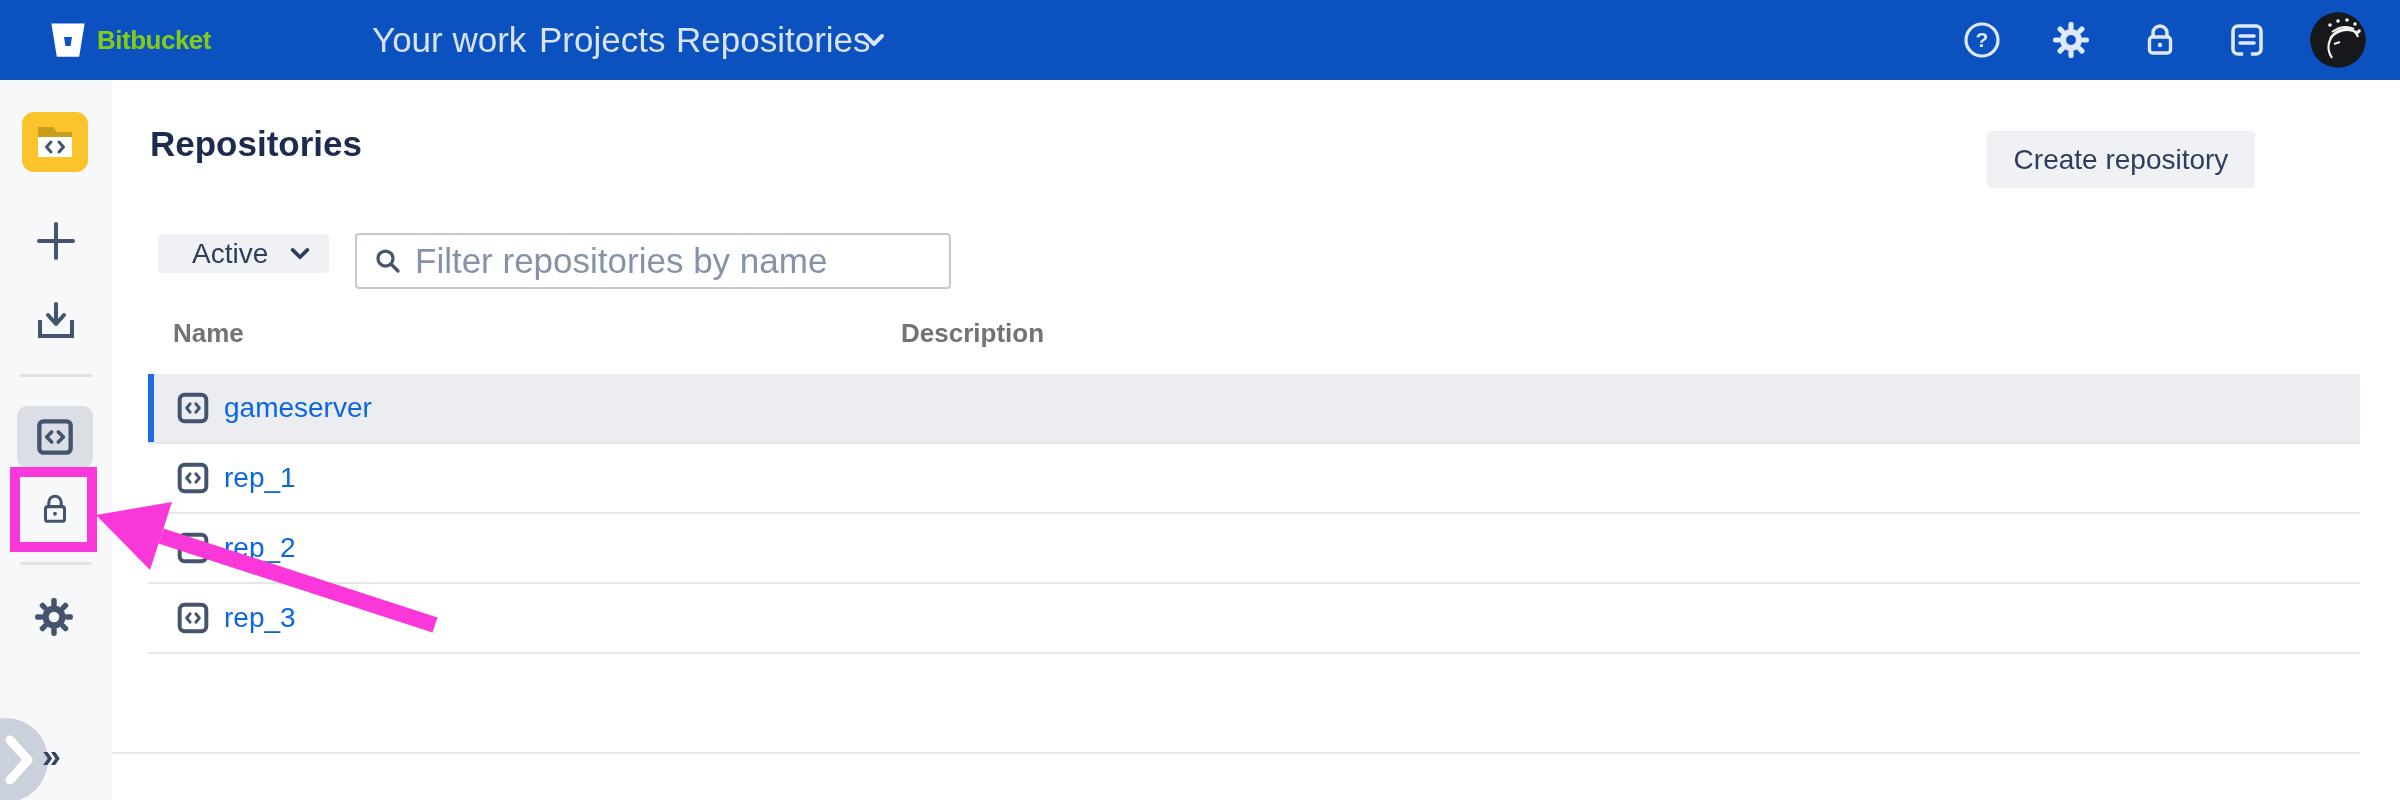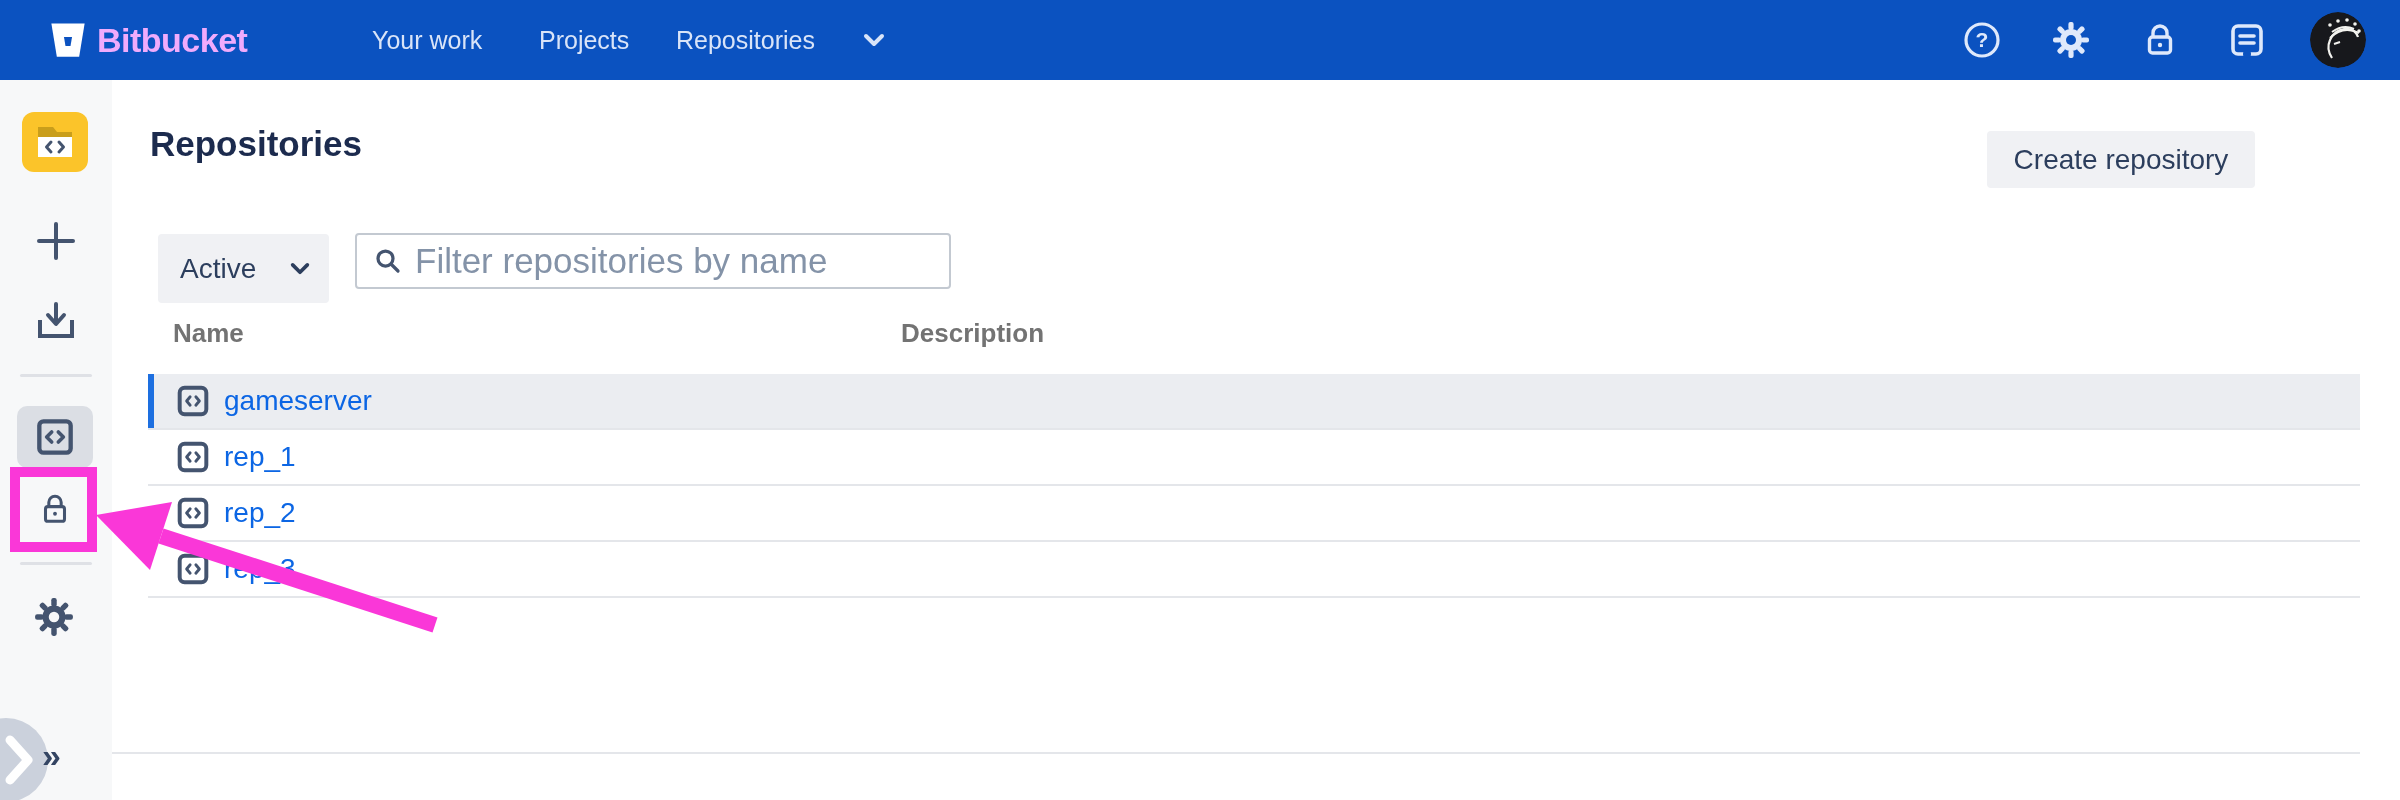--- a/index.html
+++ b/index.html
@@ -4,23 +4,23 @@
 <style>
   * { margin:0; padding:0; box-sizing:border-box; }
   html,body { background:#fff; }
   body { font-family:"Liberation Sans", sans-serif; }
   #screen { position:relative; width:2400px; height:800px; overflow:hidden; background:#fff; }
 
   
   .topbar { position:absolute; left:0; top:0; width:2400px; height:80px; background:#0b52c0; }
   .logo-mark { position:absolute; left:48px; top:21px; width:40px; height:38px; }
   .brand { position:absolute; left:97px; top:0; height:60px; line-height:80px;
-           color:#f0abfc; font-size:34px; font-weight:700; letter-spacing:-0.5px; }
+           color:#84cc16; font-size:26px; font-weight:700; letter-spacing:-0.5px; }
   .navlink { position:absolute; top:0; height:80px; line-height:80px; color:#d9e4f8;
-             font-size:25px; cursor:pointer; }
+             font-size:35px; cursor:pointer; }
   .nav-yourwork { left:372px; } .nav-projects { left:539px;text-align:right; } .nav-repos { left:676px; }
   .nav-chevron { position:absolute; left:862px; top:33px; }
   .gsearch { position:absolute; left:1280px; top:12px; width:638px; height:56px;
              background:#0a3f93; border:2px solid rgba(255,255,255,0.16); border-radius:6px;
              display:flex; align-items:center; padding:0 18px; }
   .gsearch svg { flex:0 0 auto; margin-right:14px; }
   .gsearch input { flex:1; background:transparent; border:none; outline:none;
                    color:#dce6fa; font-size:27px; font-family:"Liberation Sans",sans-serif; }
   .gsearch input::placeholder { color:#97aad0; opacity:1; }
   .tb-icon { position:absolute; top:20px; width:40px; height:40px; cursor:pointer; }
@@ -45,34 +45,34 @@
                      border-radius:50%; background:#cbd1dc; cursor:pointer; }
   .collapse-glyph { position:absolute; left:42px; top:656px; font-size:34px; font-weight:700;
                     color:#344563; cursor:pointer; }
 
   
   .main { position:absolute; left:112px; top:80px; width:2288px; height:720px; background:#fff; }
   .page-title { position:absolute; left:38px; top:44px; font-size:35px; font-weight:700; color:#1c2b4e; }
   .create-btn { position:absolute; left:1875px; top:51px; width:268px; height:57px;
                 background:#f0f1f4; border:none; border-radius:4px; color:#2c3e5d; font-size:28px;
                 font-family:"Liberation Sans",sans-serif; cursor:pointer; }
-  .filter-dd { position:absolute; left:46px; top:154px; width:171px; height:69px; background:#f0f1f4;
-               border-radius:4px; display:flex; align-items:center; padding:0 18px 0 22px; cursor:pointer; }
+  .filter-dd { position:absolute; left:46px; top:154px; width:171px; height:39px; background:#f0f1f4;
+               border-radius:4px; display:flex; align-items:center; padding:0 18px 0 34px; cursor:pointer; }
   .filter-dd .dd-label { font-size:28px; color:#2c3e5d; flex:1; }
   .filter-input { position:absolute; left:243px; top:153px; width:596px; height:56px;
                   border:2px solid #c3c9d1; border-radius:4px; background:#fff;
                   display:flex; align-items:center; padding:0 16px; }
   .filter-input svg { flex:0 0 auto; margin-right:12px; }
   .filter-input input { flex:1; border:none; outline:none; font-size:35px; color:#2c3e5d;
                         font-family:"Liberation Sans",sans-serif; }
   .filter-input input::placeholder { color:#8493a8; opacity:1; }
   .col-header { position:absolute; top:238px; font-size:26px; font-weight:700; color:#737373; }
   .col-name { left:61px; } .col-desc { left:760px;margin-left:29px; }
   .repo-table { position:absolute; left:36px; top:294px; width:2212px; }
-  .repo-row { position:relative; height:56px; display:flex; align-items:center;
+  .repo-row { position:relative; height:70px; display:flex; align-items:center;
               border-bottom:2px solid #e4e6ea; cursor:pointer; }
   .repo-row.selected { background:#ebedf1; }
   .repo-row.selected::before { content:""; position:absolute; left:0; top:0; bottom:0; width:6px; background:#1d6fe0; }
   .repo-row .repo-icon { margin-left:28px; }
   .repo-row .repo-link { margin-left:14px; font-size:28px; font-weight:500; color:#0c66e4; text-decoration:none; }
   .table-bottom-line { position:absolute; left:0; top:672px; width:2248px; border-top:2px solid #e4e6ea; }
 
   
   .annotation-layer { position:absolute; left:0; top:0; width:2400px; height:800px;
                       pointer-events:none; z-index:50; }

